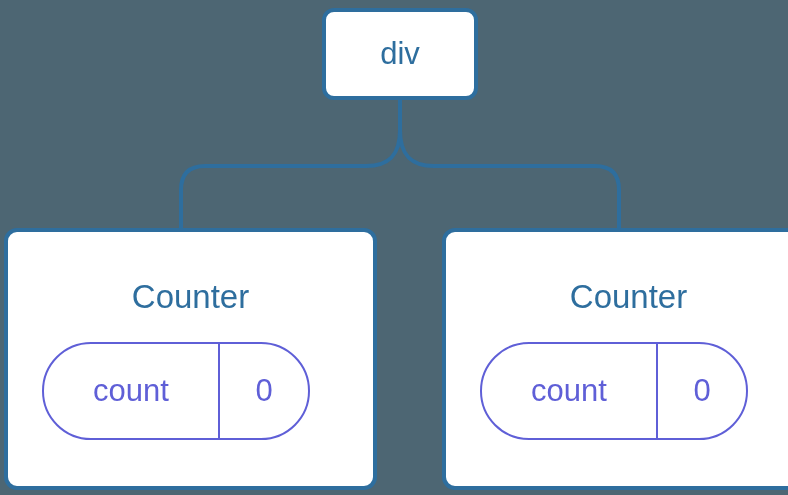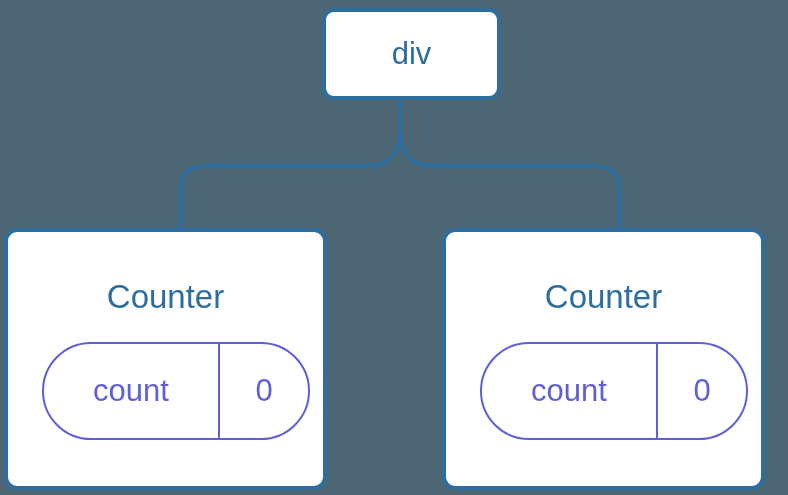--- a/index.html
+++ b/index.html
@@ -18,37 +18,37 @@
     position: absolute;
     left: 0;
     top: 0;
     width: 788px;
     height: 495px;
   }
   .root-node {
     position: absolute;
     left: 322px;
     top: 8px;
-    width: 179px;
+    width: 156px;
     height: 92px;
     background: #ffffff;
     border: 4px solid #2e6e9e;
     border-radius: 12px;
     box-sizing: border-box;
     display: flex;
     align-items: center;
     justify-content: center;
     font-size: 31px;
     font-weight: 500;
     color: #2e6e9e;
   }
   .component-card {
     position: absolute;
     top: 228px;
-    width: 323px;
+    width: 373px;
     height: 262px;
     background: #ffffff;
     border: 4px solid #2e6e9e;
     border-radius: 13px;
     box-sizing: border-box;
   }
   .card-left  { left: 4px; }
   .card-right { left: 442px; }
   .card-title {
     position: absolute;

